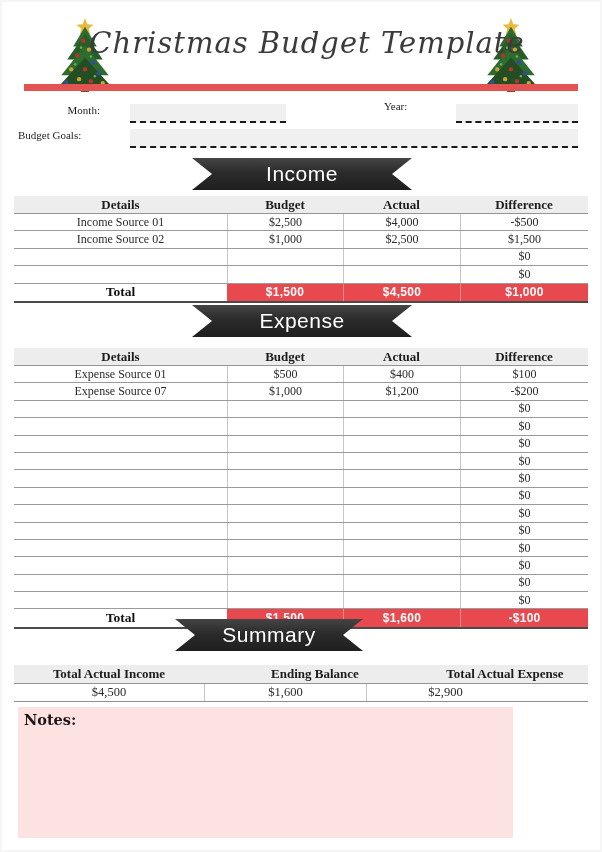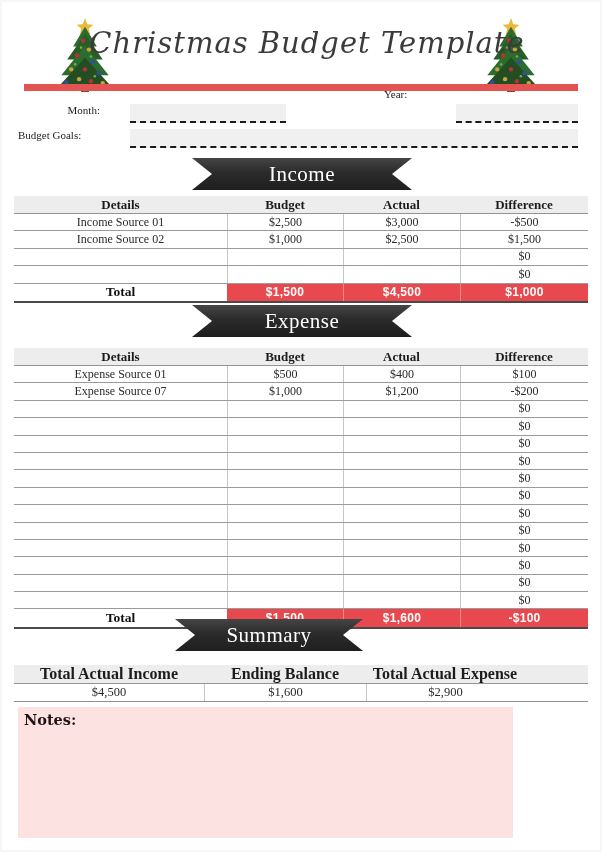--- a/index.html
+++ b/index.html
@@ -15,32 +15,32 @@
   .title {
     position:absolute; top:26px; left:0; width:100%; text-align:center;
     font-family:"DejaVu Serif", serif; font-style:italic; font-weight:normal;
     font-size:29px; letter-spacing:1px; color:#3b3b3b; z-index:2;margin-left:6px;
   }
   .redbar { position:absolute; top:84px; left:24px; width:554px; height:7px;
     background:var(--accent-red-bar,#e25352); z-index:3; }
   
   .flabel { position:absolute; font-size:11px; color:#1d1d1d; }
   .month-label { top:104px; left:18px; width:82px; text-align:right; }
-  .year-label  { top:88px; left:384px; }
+  .year-label  { top:100px; left:384px; }
   .goals-label { top:129px; left:18px; }
   .ffield { position:absolute; height:19px; background:var(--field-gray,#f0f0f0);
     border-bottom:2px dashed #1a1a1a; font-size:13px; padding:1px 4px 0 4px; box-sizing:border-box; }
   .month-field { top:104px; left:130px; width:156px; }
   .year-field  { top:104px; left:456px; width:122px; }
   .goals-field { top:129px; left:130px; width:448px; }
   
   .ribbon {
     position:absolute; height:32px; color:#fff; z-index:2;
     display:flex; align-items:center; justify-content:center;
-    font-family:Liberation Serif, serif; font-size:21px; letter-spacing:0.5px;
+    font-family:Liberation Sans, sans-serif; font-size:21px; letter-spacing:0.5px;
     background:linear-gradient(180deg,#454545 0%,#2b2b2b 45%,#1f1f1f 100%);
     clip-path:polygon(0 0,100% 0,calc(100% - 20px) 50%,100% 100%,0 100%,20px 50%);
   }
   #ribbon-income  { top:158px; left:192px; width:220px; }
   #ribbon-expense { top:305px; left:192px; width:220px; }
   #ribbon-summary { top:619px; left:175px; width:188px; }
   
   .btable { position:absolute; left:14px; width:574px; }
   .trow { display:grid; grid-template-columns:213px 116px 117px 128px; }
   .trow > .c { display:flex; align-items:center; justify-content:center;
@@ -52,21 +52,21 @@
   .ttotal { height:17.5px; border-bottom:2px solid #4a4a4a; }
   .ttotal .tlabel { font-weight:bold; font-size:13.5px; color:#111; }
   .ttotal .red { background:var(--accent-red-cell,#e8494f); color:#fff;
     font-family:"Liberation Sans", sans-serif; font-weight:bold; font-size:12px; letter-spacing:0.3px; }
   .ttotal .red + .red { border-left:1px solid #f28a8a; }
   #income-table  { top:196px; }
   #expense-table { top:348px; }
   
   #summary-table { top:665px; }
   .srow { grid-template-columns:190px 162px 158px 1fr; }
-  .summary-head { height:17.5px; font-size:16px; }
+  .summary-head { height:17.5px; font-size:13px;gap:30px; }
   .sdata { height:17.5px; border-bottom:1px solid #8f8f8f; font-size:12.5px; color:#2a2a2a; }
   .sdata > .c:nth-child(2), .sdata > .c:nth-child(3) { border-left:1px solid #c6c6c6; }
   
   .notes { position:absolute; top:707px; left:18px; width:495px; height:131px;
     background:var(--notes-pink,#fce3e1); }
   .notes-label { position:absolute; top:4px; left:6px; font-family:"DejaVu Serif", serif;
     font-weight:bold; font-size:14.5px; color:#201313; }
   .notes-content { position:absolute; top:26px; left:6px; right:6px; bottom:4px; font-size:13px; }
 </style>
 </head>
@@ -137,21 +137,21 @@
   <div class="btable" id="income-table">
     <div class="trow thead">
       <div class="c">Details</div>
       <div class="c">Budget</div>
       <div class="c">Actual</div>
       <div class="c">Difference</div>
     </div>
     <div class="trow tdata">
         <div class="c">Income Source 01</div>
         <div class="c">$2,500</div>
-        <div class="c">$3,000</div>
+        <div class="c">$4,000</div>
         <div class="c">-$500</div>
       </div>
       <div class="trow tdata">
         <div class="c">Income Source 02</div>
         <div class="c">$1,000</div>
         <div class="c">$2,500</div>
         <div class="c">$1,500</div>
       </div>
       <div class="trow tdata">
         <div class="c"></div>

